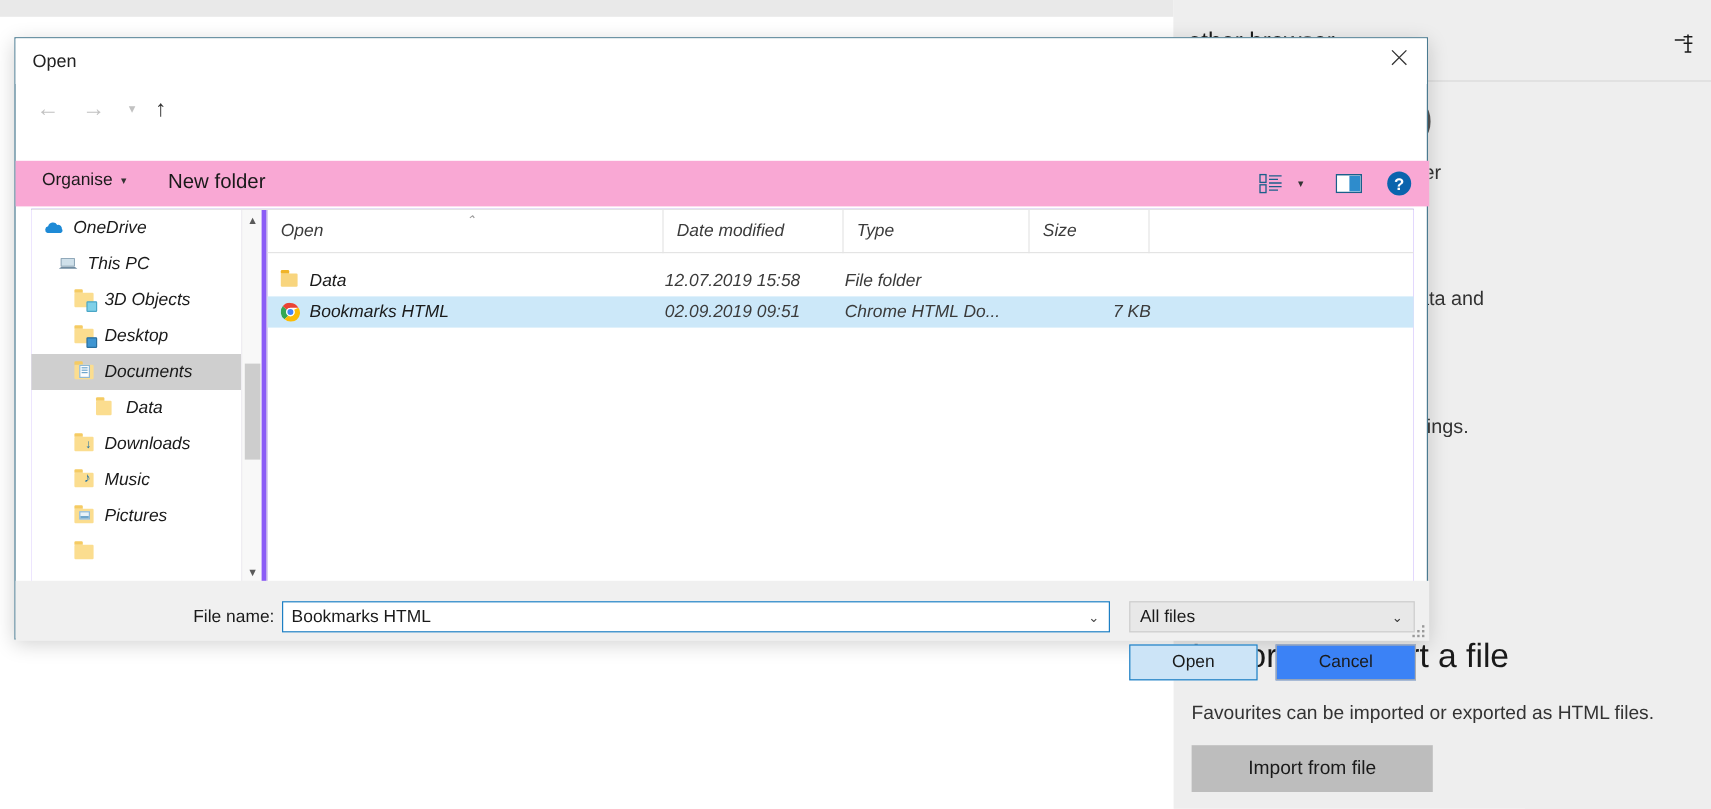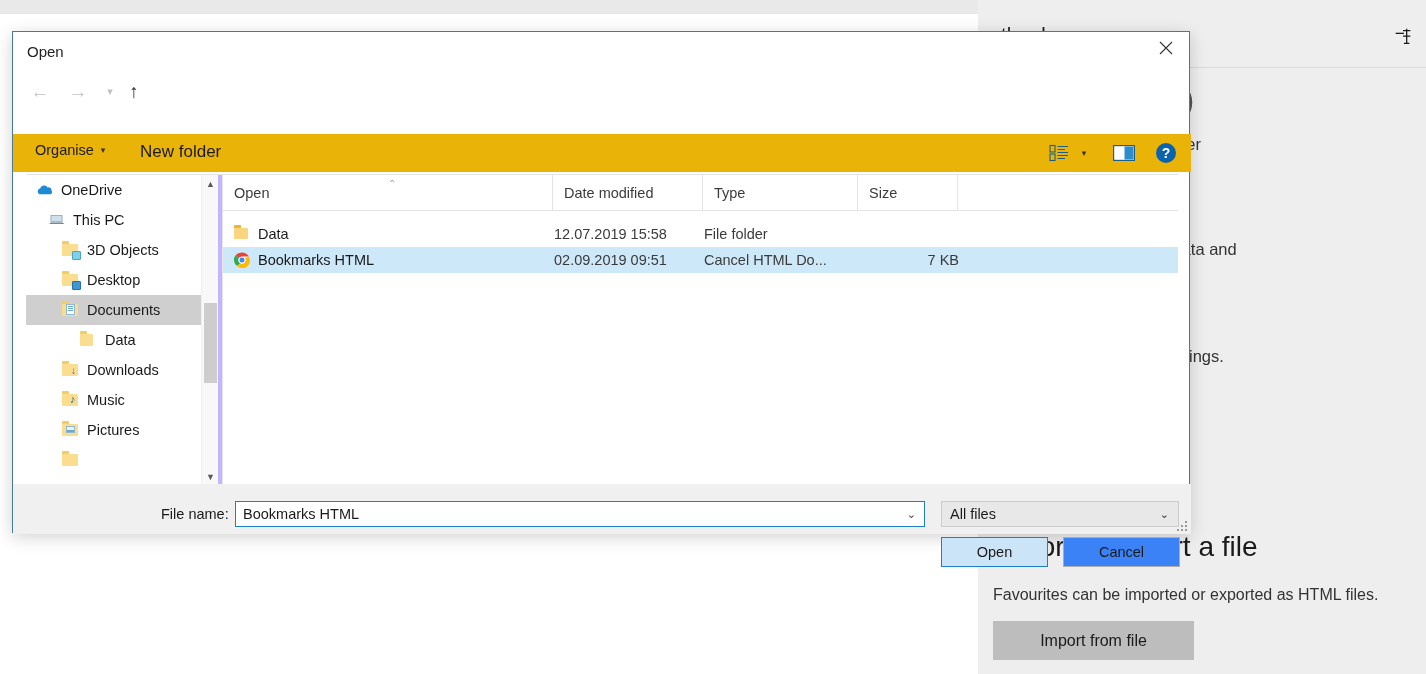--- a/index.html
+++ b/index.html
@@ -138,21 +138,21 @@
   }
   #search-input::placeholder { color: #555555; opacity: 1; }
   #search-icon-wrap {
     margin-left: auto; margin-right: 8px;
     display: flex; align-items: center;
   }
 
   
   #cmdbar {
     position: absolute; left: 0; top: 102px; width: 1178px; height: 38px;
-    background: #eab308;
+    background: #f9a8d4;
   }
   #organise-btn {
     position: absolute; left: 22px; top: 8px;
     font-size: 14.5px; color: #1a1a1a; cursor: pointer;
     display: flex; align-items: center; gap: 7px;
     background: none; border: none; font-family: "Liberation Sans", sans-serif;
   }
   #organise-caret { font-size: 9px; color: #333; }
   #newfolder-btn {
     position: absolute; left: 127px; top: 8px;
@@ -166,22 +166,23 @@
   }
   #view-btn     { left: 1034px; width: 24px; }
   #view-caret   { left: 1062px; width: 18px; font-size: 9px; color: #333; }
   #preview-btn  { left: 1098px; width: 26px; }
   #help-btn     { left: 1140px; width: 26px; }
 
   
   #content {
     position: absolute; left: 13px; top: 142px;
     width: 1152px; height: 354px;
-    background: #c4b5fd;
+    background: #8b5cf6;
     border-top: 1px solid #e4e4e4;
+    font-style: italic;
   }
   #sidebar {
     position: absolute; left: 0; top: 0; width: 175px; height: 310px;
     background: #ffffff; overflow: hidden;
   }
   .tree-item {
     position: relative; height: 30px;
     display: flex; align-items: center; cursor: pointer;
     font-size: 14.5px; color: #1a1a1a; white-space: nowrap;
   }
@@ -550,21 +551,21 @@
               <path d="M8 0.4 A7.6 7.6 0 0 1 14.7 4.4 L8 4.4 A3.6 3.6 0 0 0 4.9 6.2 L1.6 3.2 A7.6 7.6 0 0 1 8 0.4 Z" fill="#ea4335"></path>
               <path d="M1.6 3.2 L4.9 6.2 A3.6 3.6 0 0 0 6.3 11.2 L3.1 14.1 A7.6 7.6 0 0 1 1.6 3.2 Z" fill="#34a853"></path>
               <path d="M14.7 4.4 A7.6 7.6 0 0 1 3.1 14.1 L6.3 11.2 A3.6 3.6 0 0 0 11.1 6.2 Z" fill="#fbbc05"></path>
               <circle cx="8" cy="8" r="3.3" fill="#ffffff"></circle>
               <circle cx="8" cy="8" r="2.5" fill="#4285f4"></circle>
             </svg>
           </span>
           <span>Bookmarks HTML</span>
         </span>
         <span class="cell date">02.09.2019 09:51</span>
-        <span class="cell type">Cancel HTML Do...</span>
+        <span class="cell type">Chrome HTML Do...</span>
         <span class="cell size">7 KB</span>
       </div>
     </div>
   </div>
 
   <div id="bottom">
     <div id="filename-label">File name:</div>
     <div id="filename-box">
       <input id="filename-input" type="text" value="Bookmarks HTML" style="">
       <span id="filename-caret">⌄</span>

